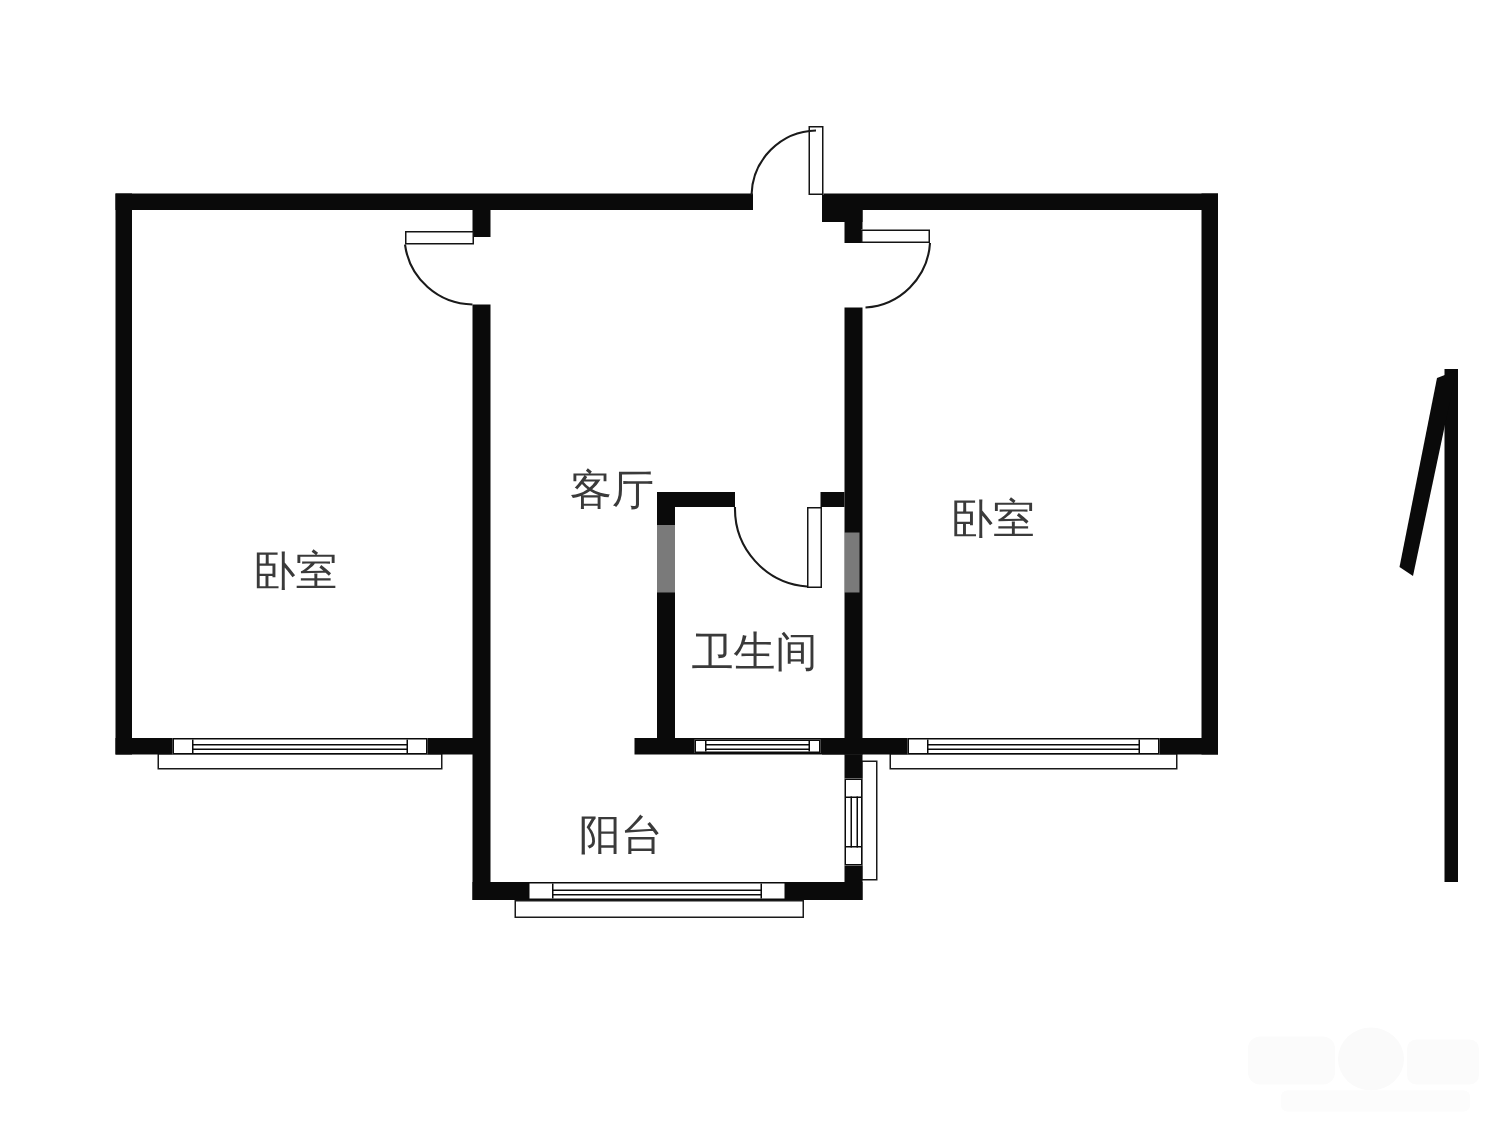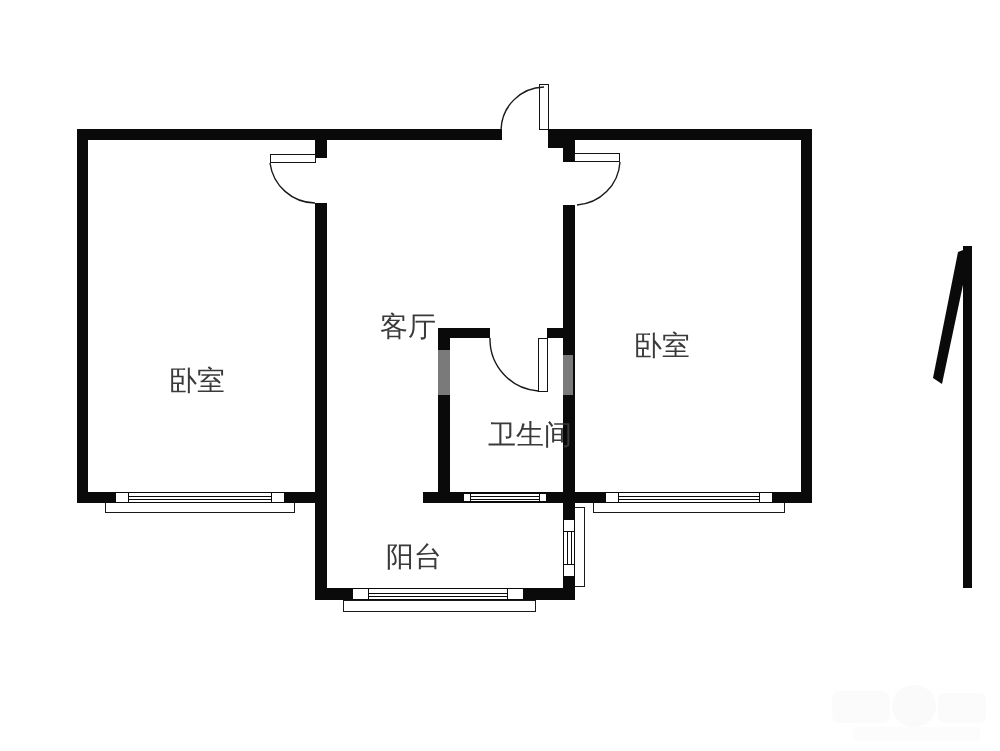--- a/index.html
+++ b/index.html
@@ -108,21 +108,21 @@
     </g>
     <g fill="#0a0a0a">
       <rect x="963" y="246" width="9" height="342"></rect>
       <polygon points="971,247 958,252 933,378 942,384"></polygon>
     </g>
   </svg>
 
   <div class="room-label" style="left:169px;top:366px;">卧室</div>
   <div class="room-label" style="left:380px;top:284px;margin-top:28px;">客厅</div>
   <div class="room-label" style="left:634px;top:331px;">卧室</div>
-  <div class="room-label" style="left:488px;top:420px;">卫生间</div>
+  <div class="room-label" style="left:461px;top:420px;">卫生间</div>
   <div class="room-label" style="left:386px;top:542px;">阳台</div>
 
   <div class="watermark">
     <div class="wm1"></div>
     <div class="wm2"></div>
     <div class="wm3"></div>
     <div class="wm4"></div>
   </div>
 
 </div>

